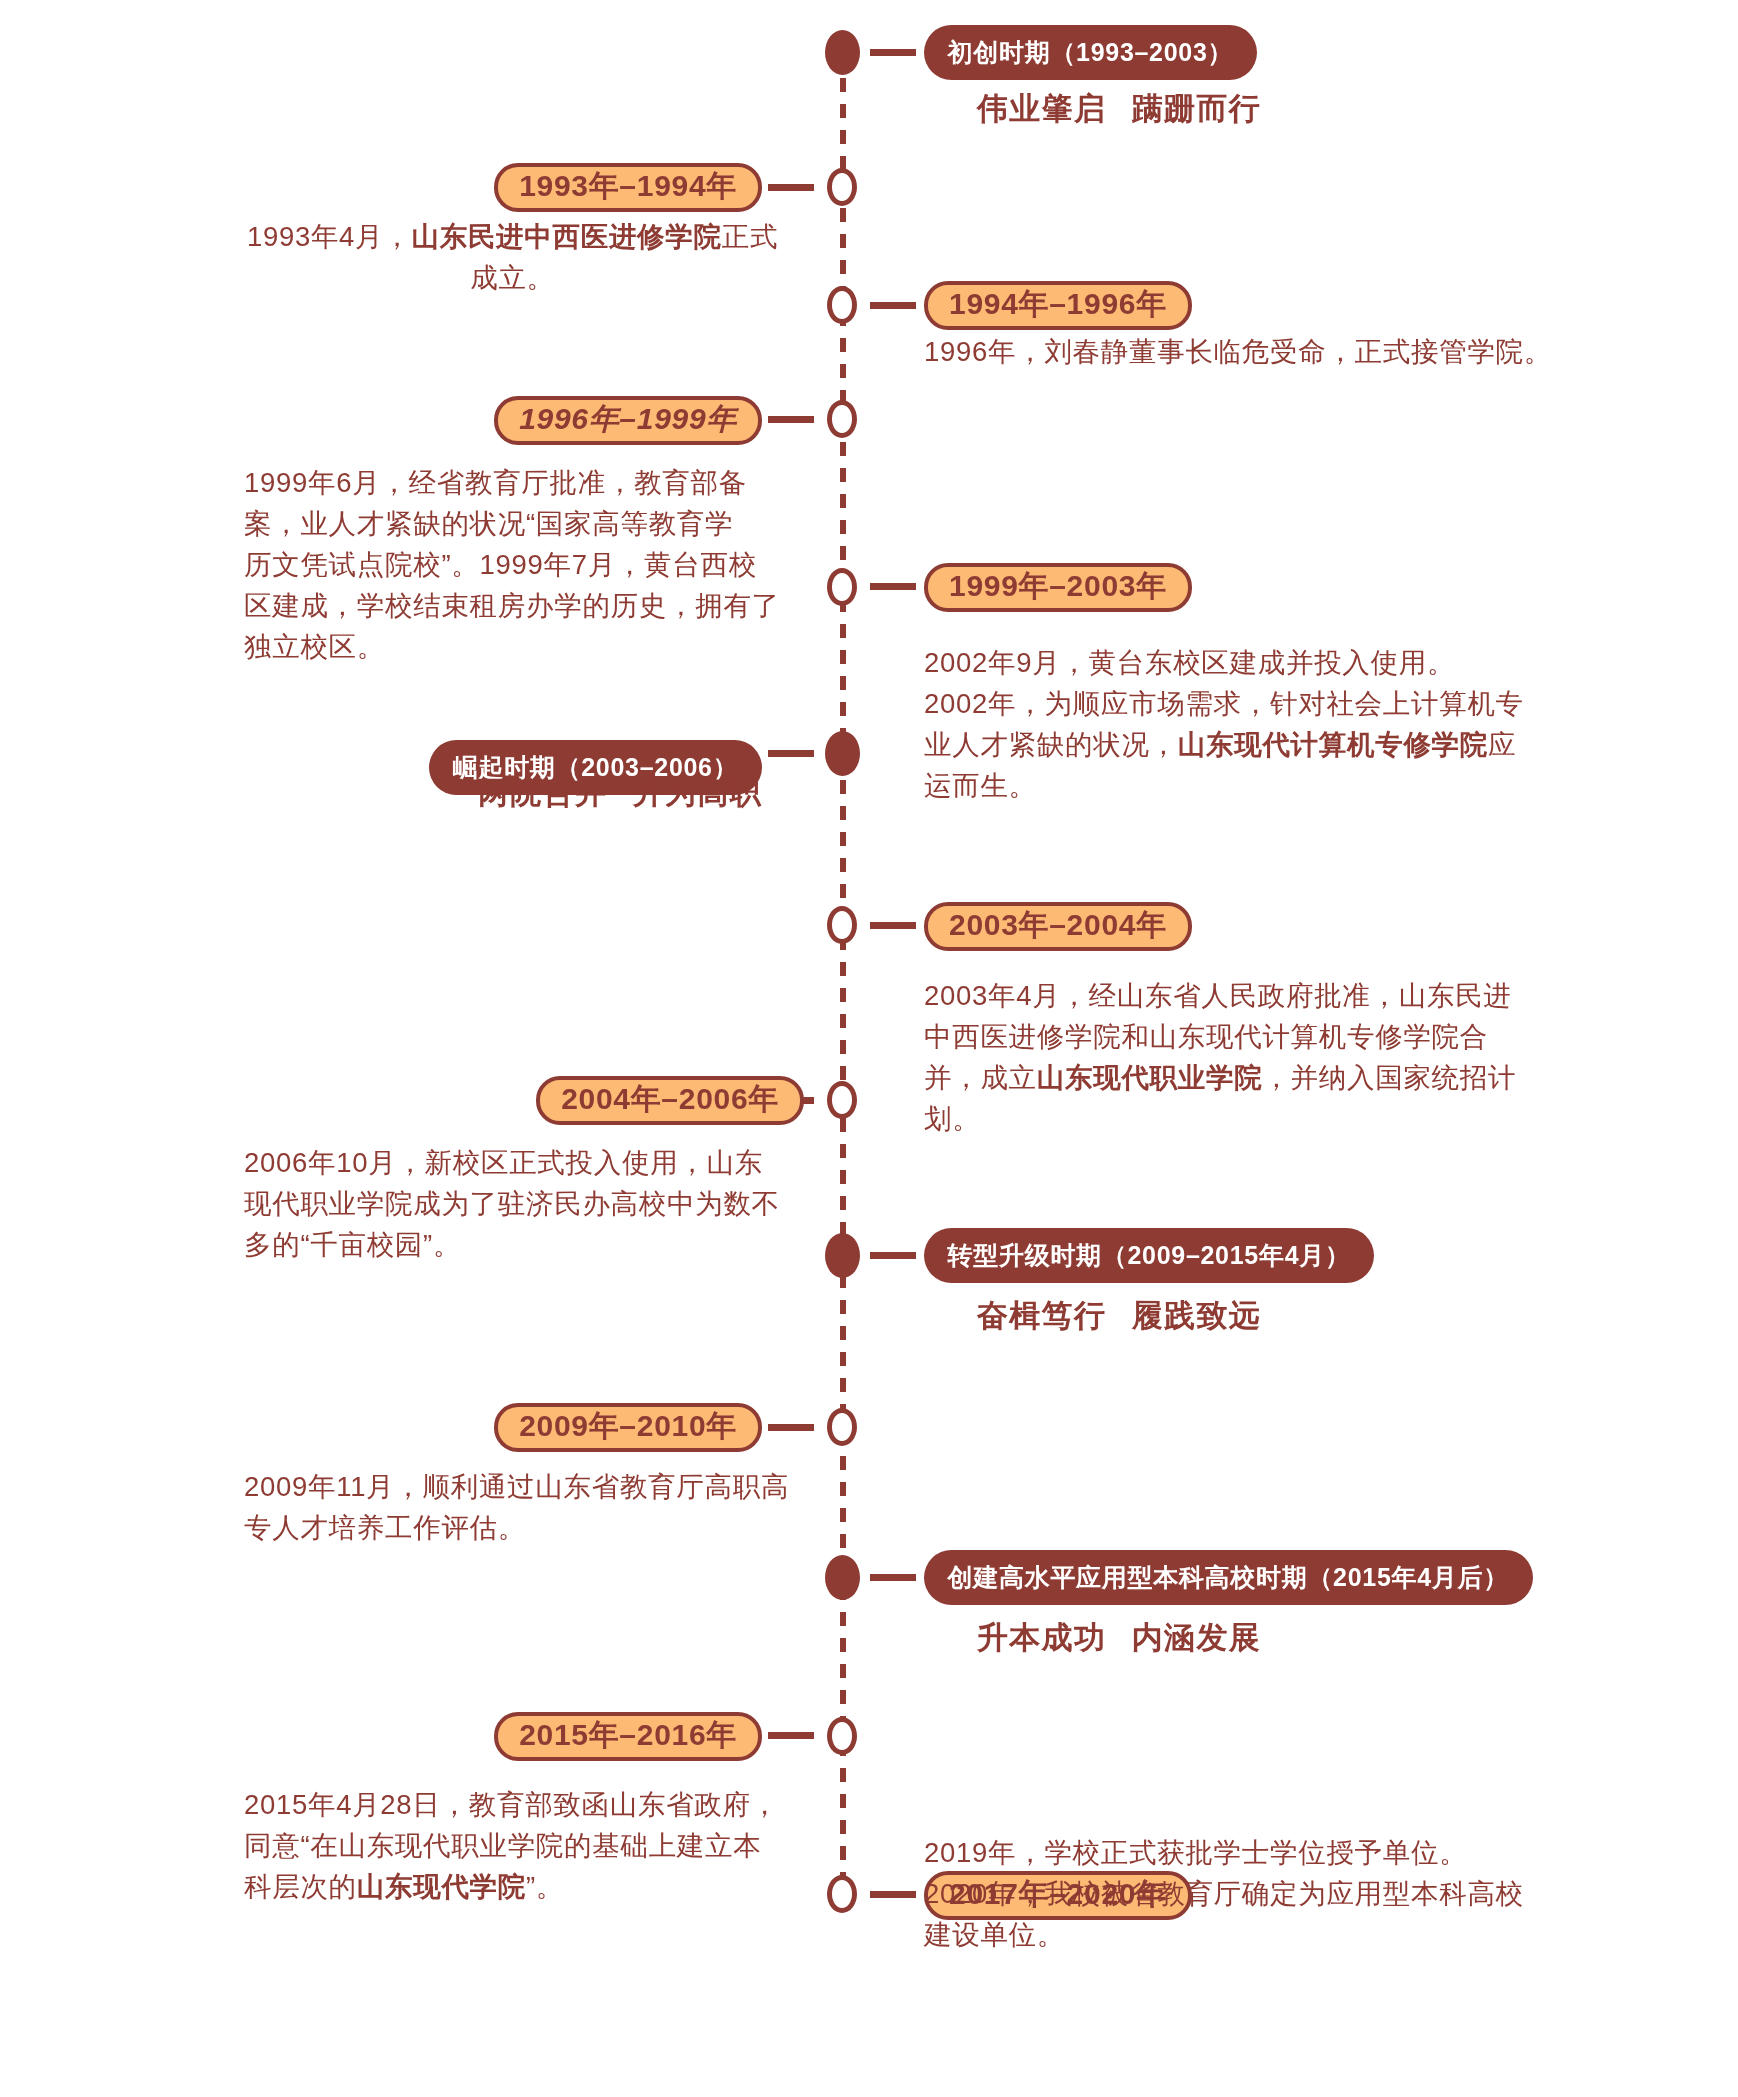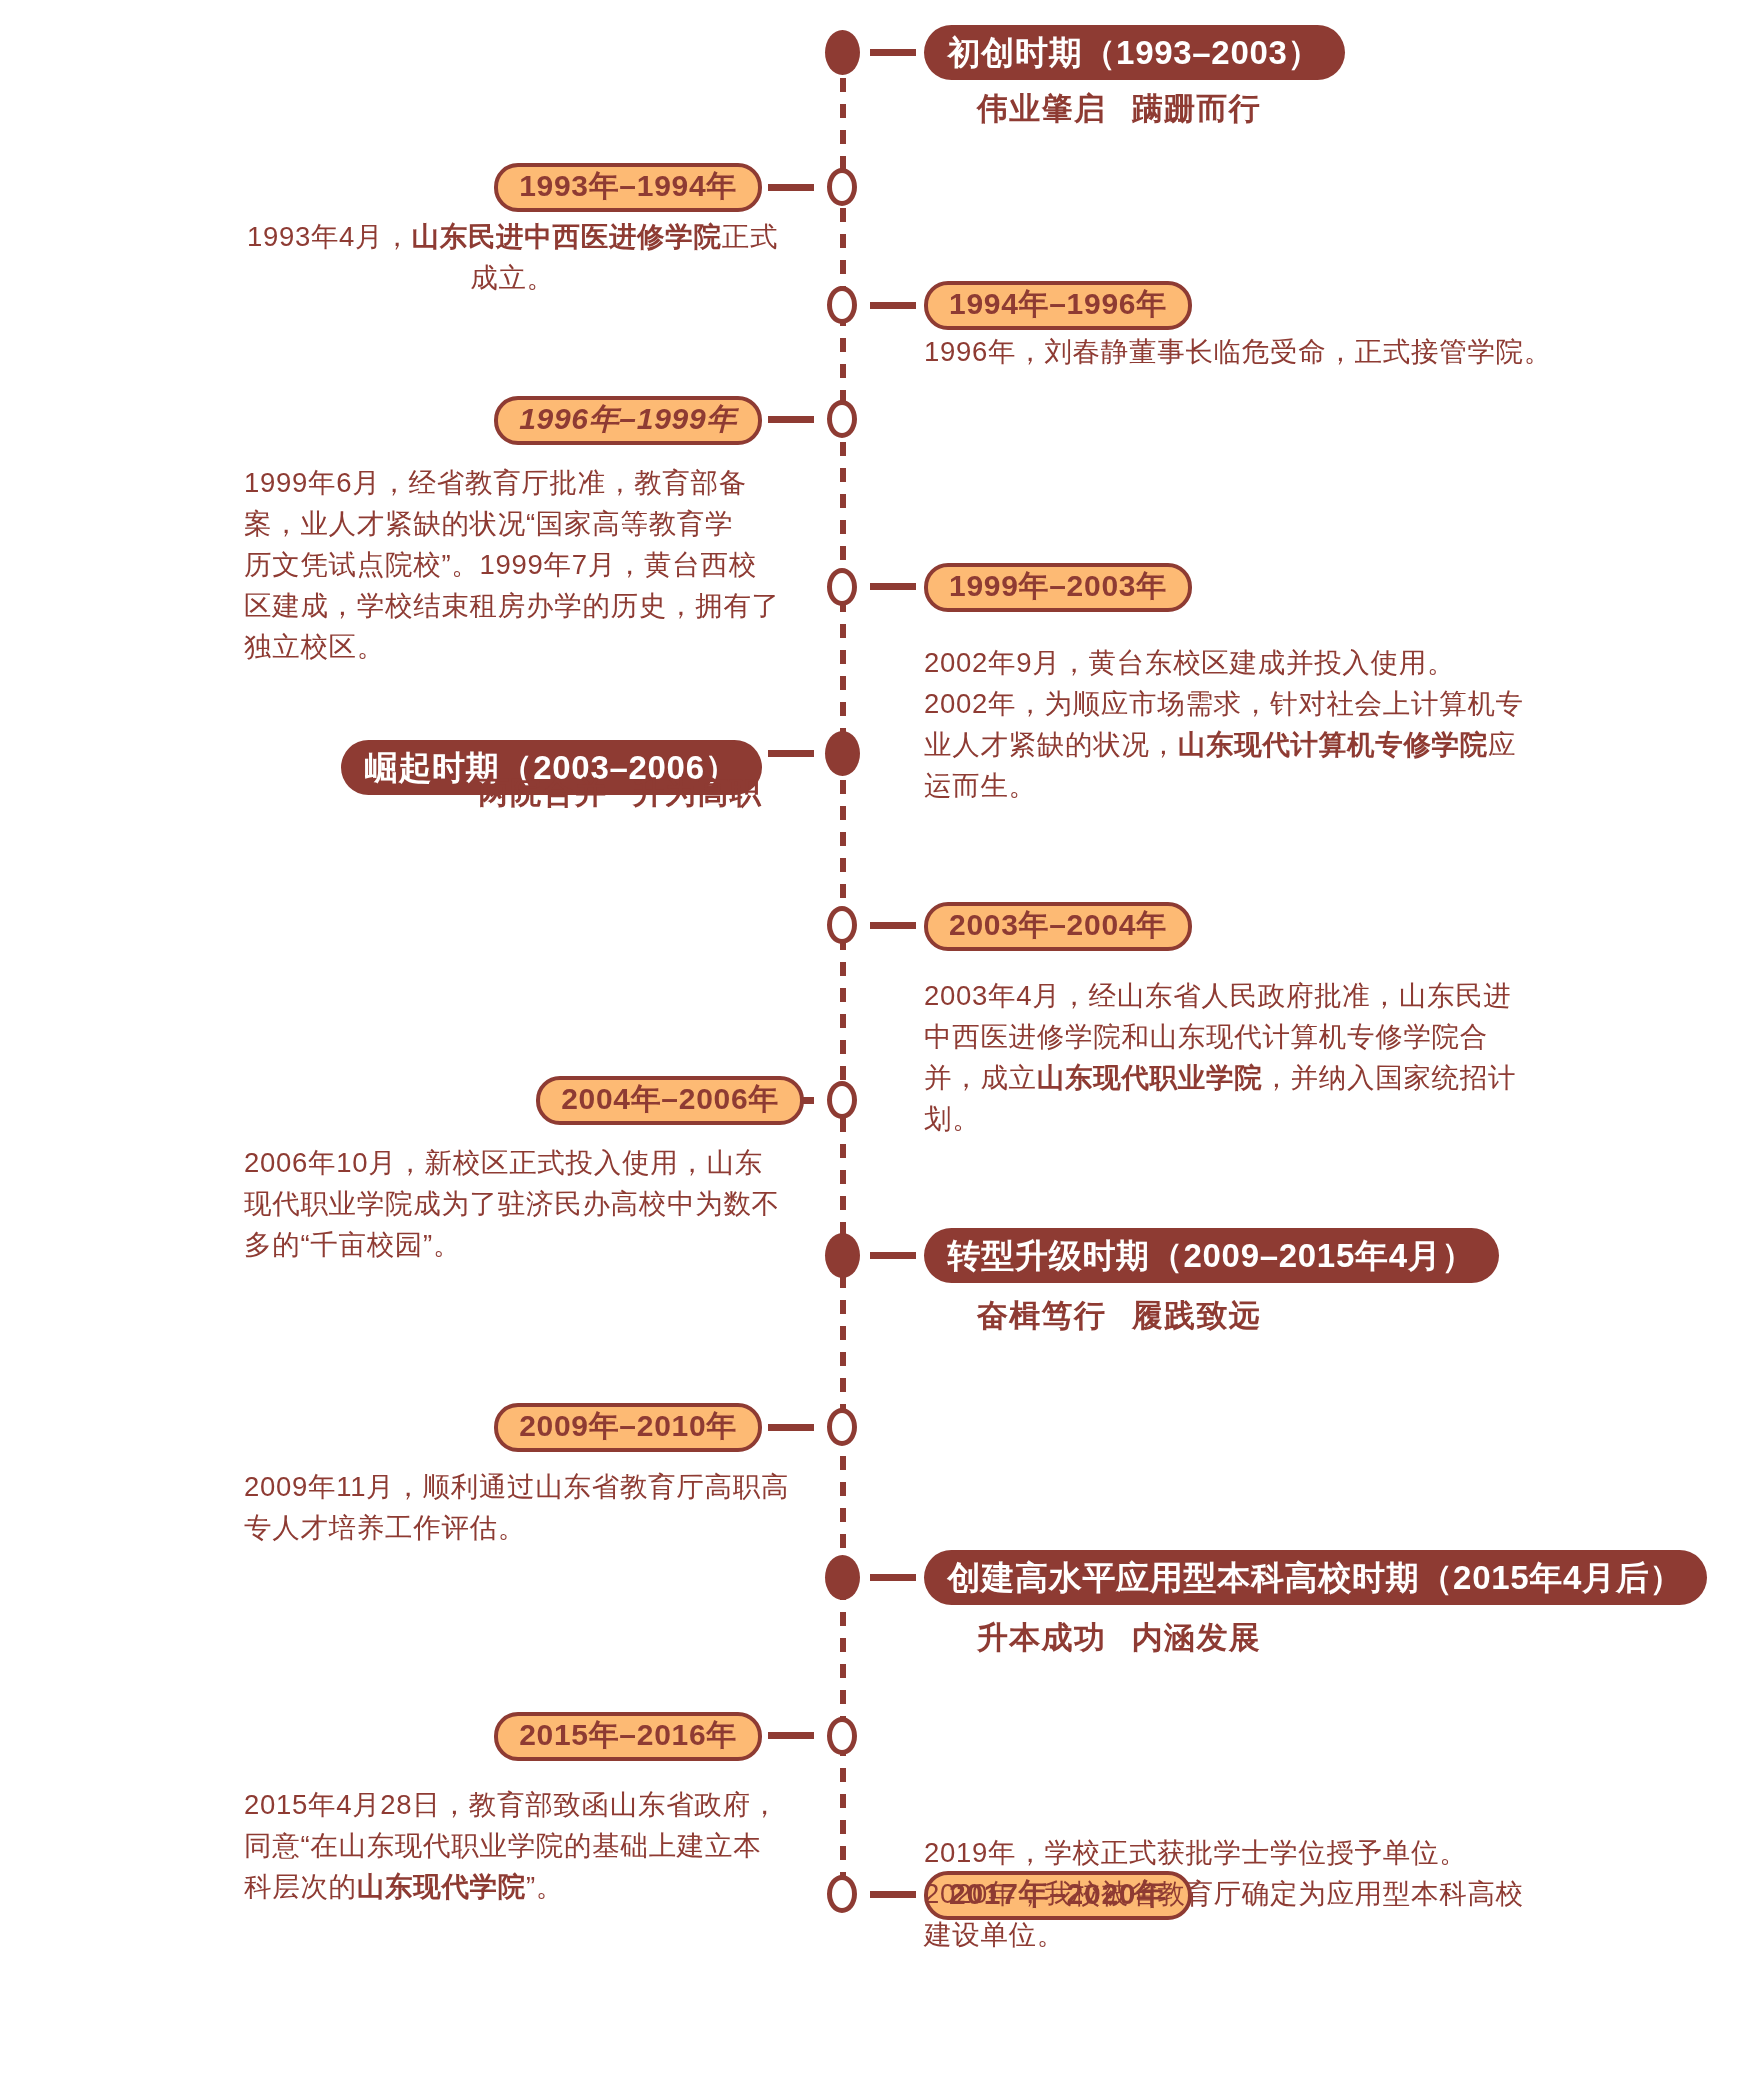--- a/index.html
+++ b/index.html
@@ -20,21 +20,21 @@
     background:var(--m);
   }
   .dot-h {
     position:absolute; width:30px; height:38px; border-radius:50%;
     border:5.9px solid var(--m); background:#fff; box-sizing:border-box;
   }
   .dash { position:absolute; width:46px; height:6.6px; background:var(--m); }
   .era-badge {
     position:absolute; height:55px; line-height:55px; padding:0 23.6px;
     border-radius:27.5px; background:var(--m); color:#ffffff;
-    font-size:33px; font-weight:bold; white-space:nowrap; letter-spacing:0.7px;
+    font-size:25px; font-weight:bold; white-space:nowrap; letter-spacing:0.7px;
   }
   .range-badge {
     position:absolute; height:49px; line-height:38px; padding:0 21px;
     border:4.6px solid var(--m); border-radius:24px; box-sizing:border-box;
     color:var(--m); font-size:30px; font-weight:bold; white-space:nowrap;
     background:#fdba74; letter-spacing:0.7px;
   }
   .era-sub {
     position:absolute; color:var(--m); font-size:31px; font-weight:bold;
     white-space:nowrap; word-spacing:15.7px; letter-spacing:1.3px;

